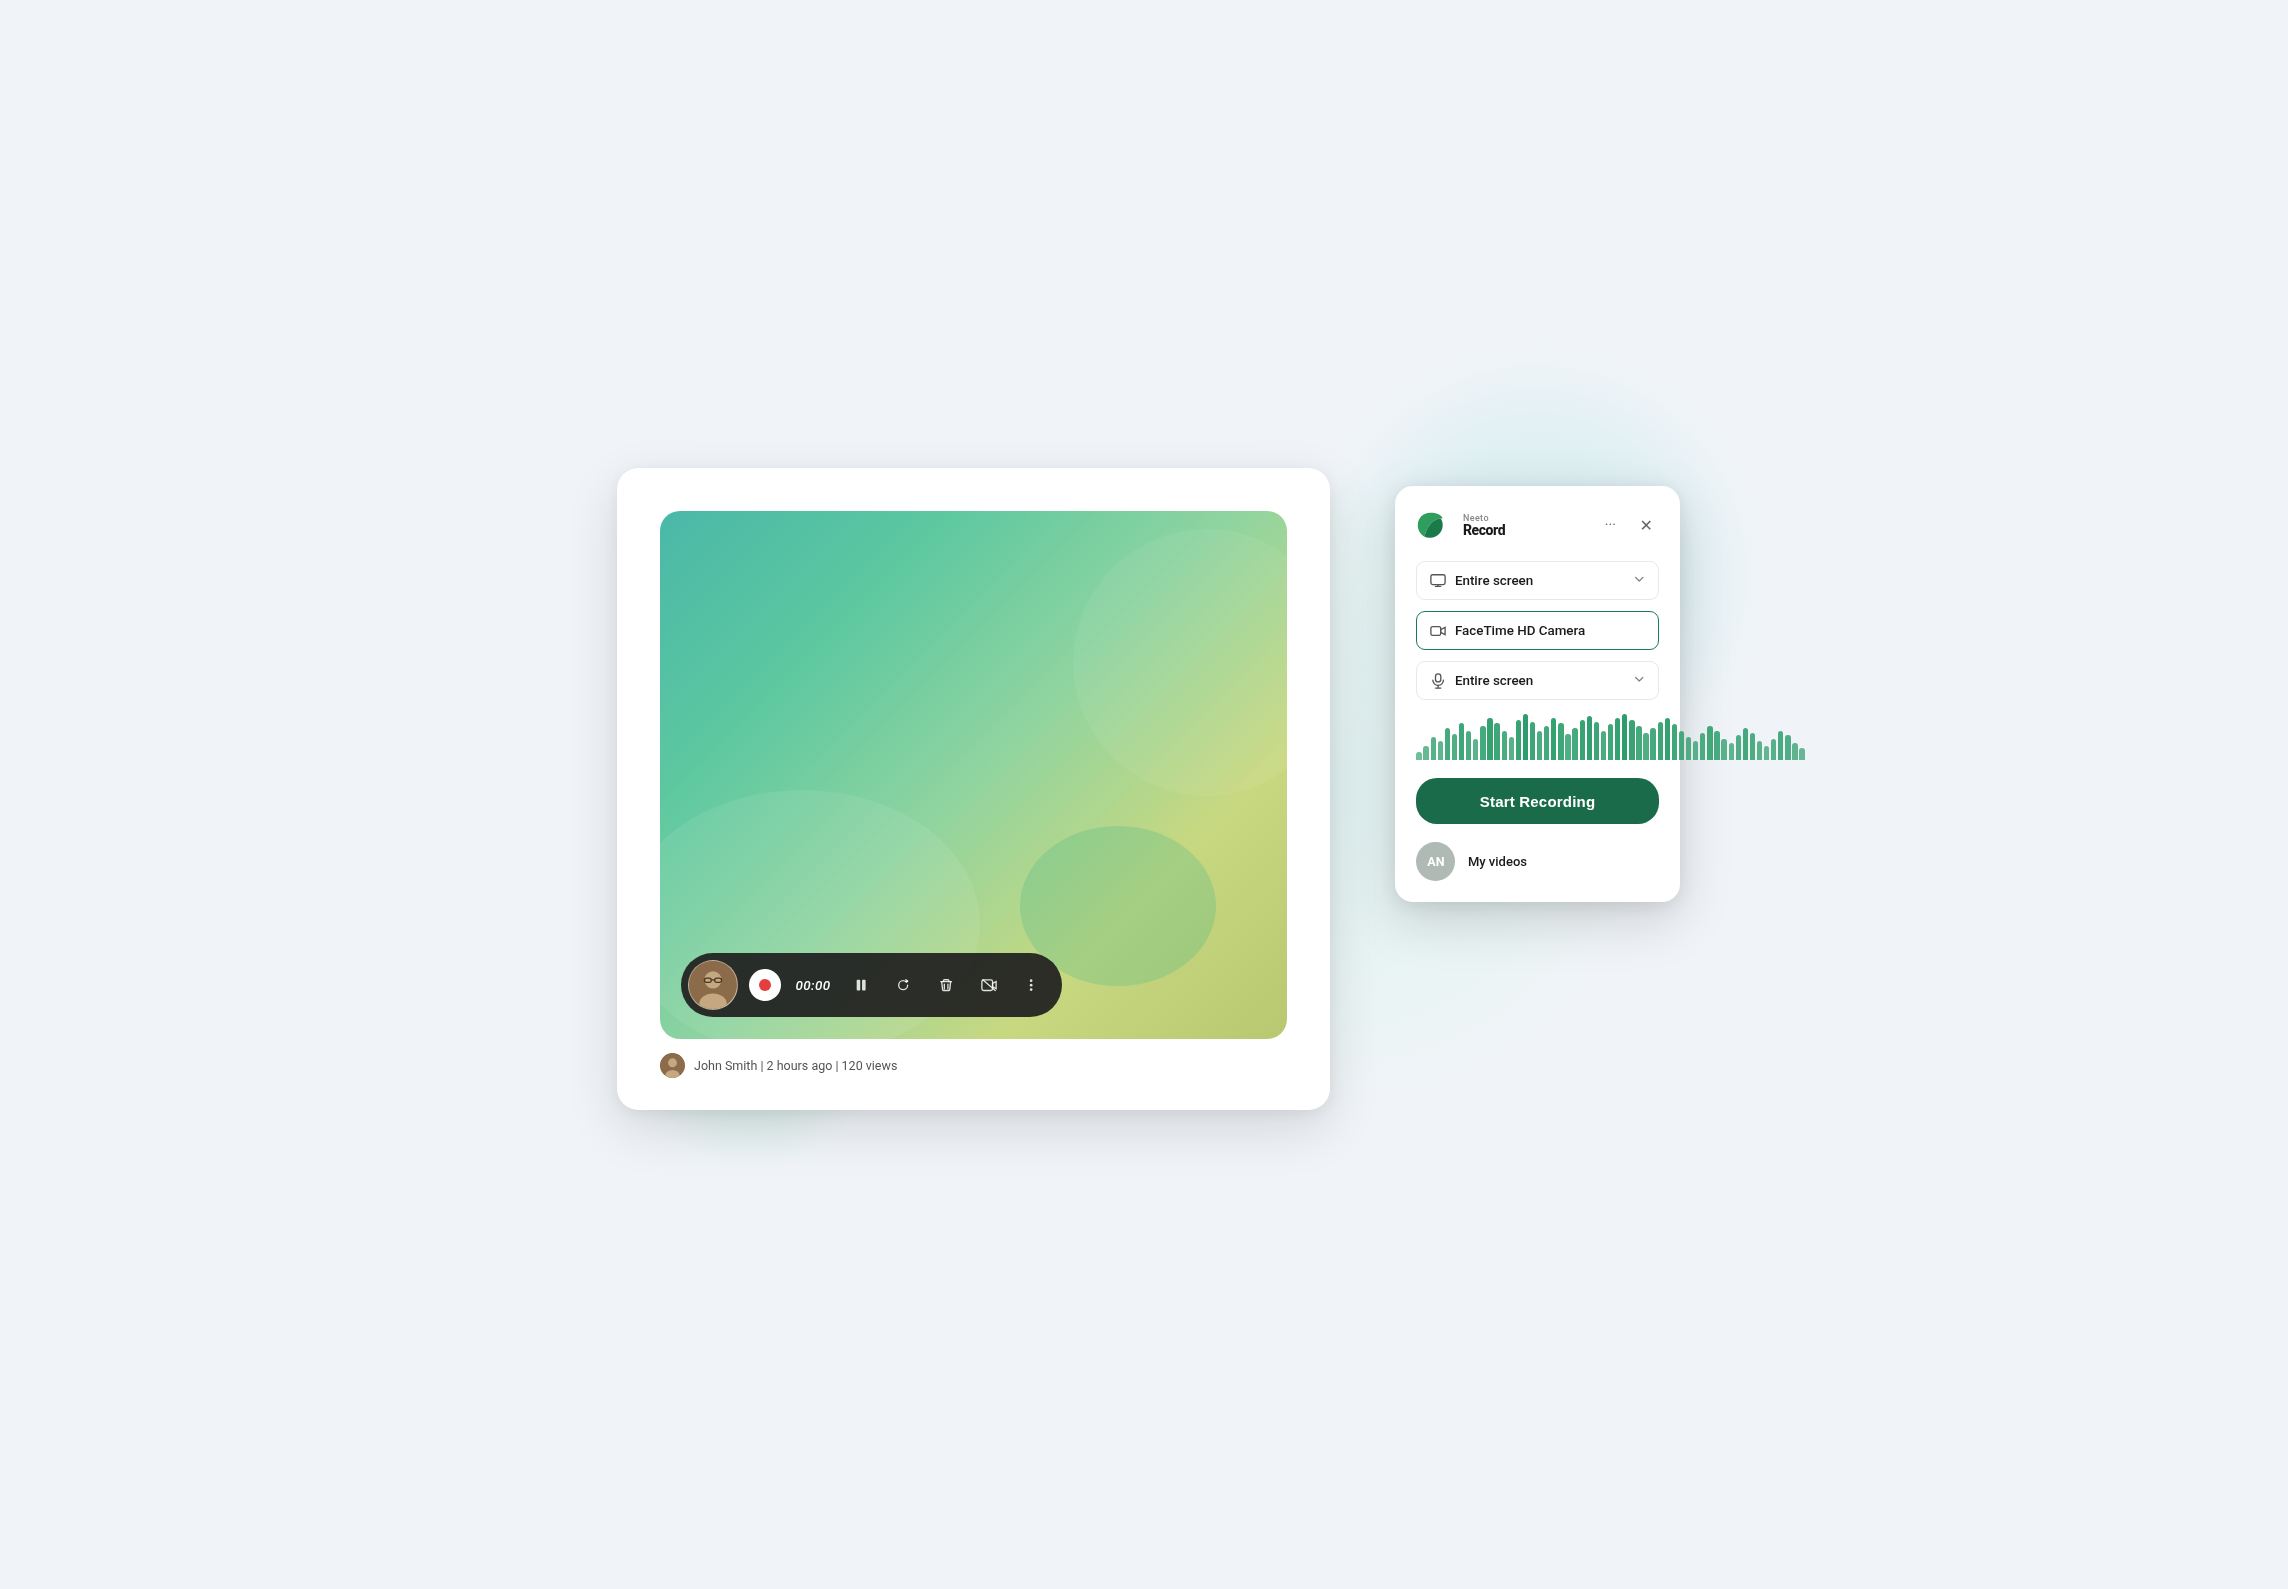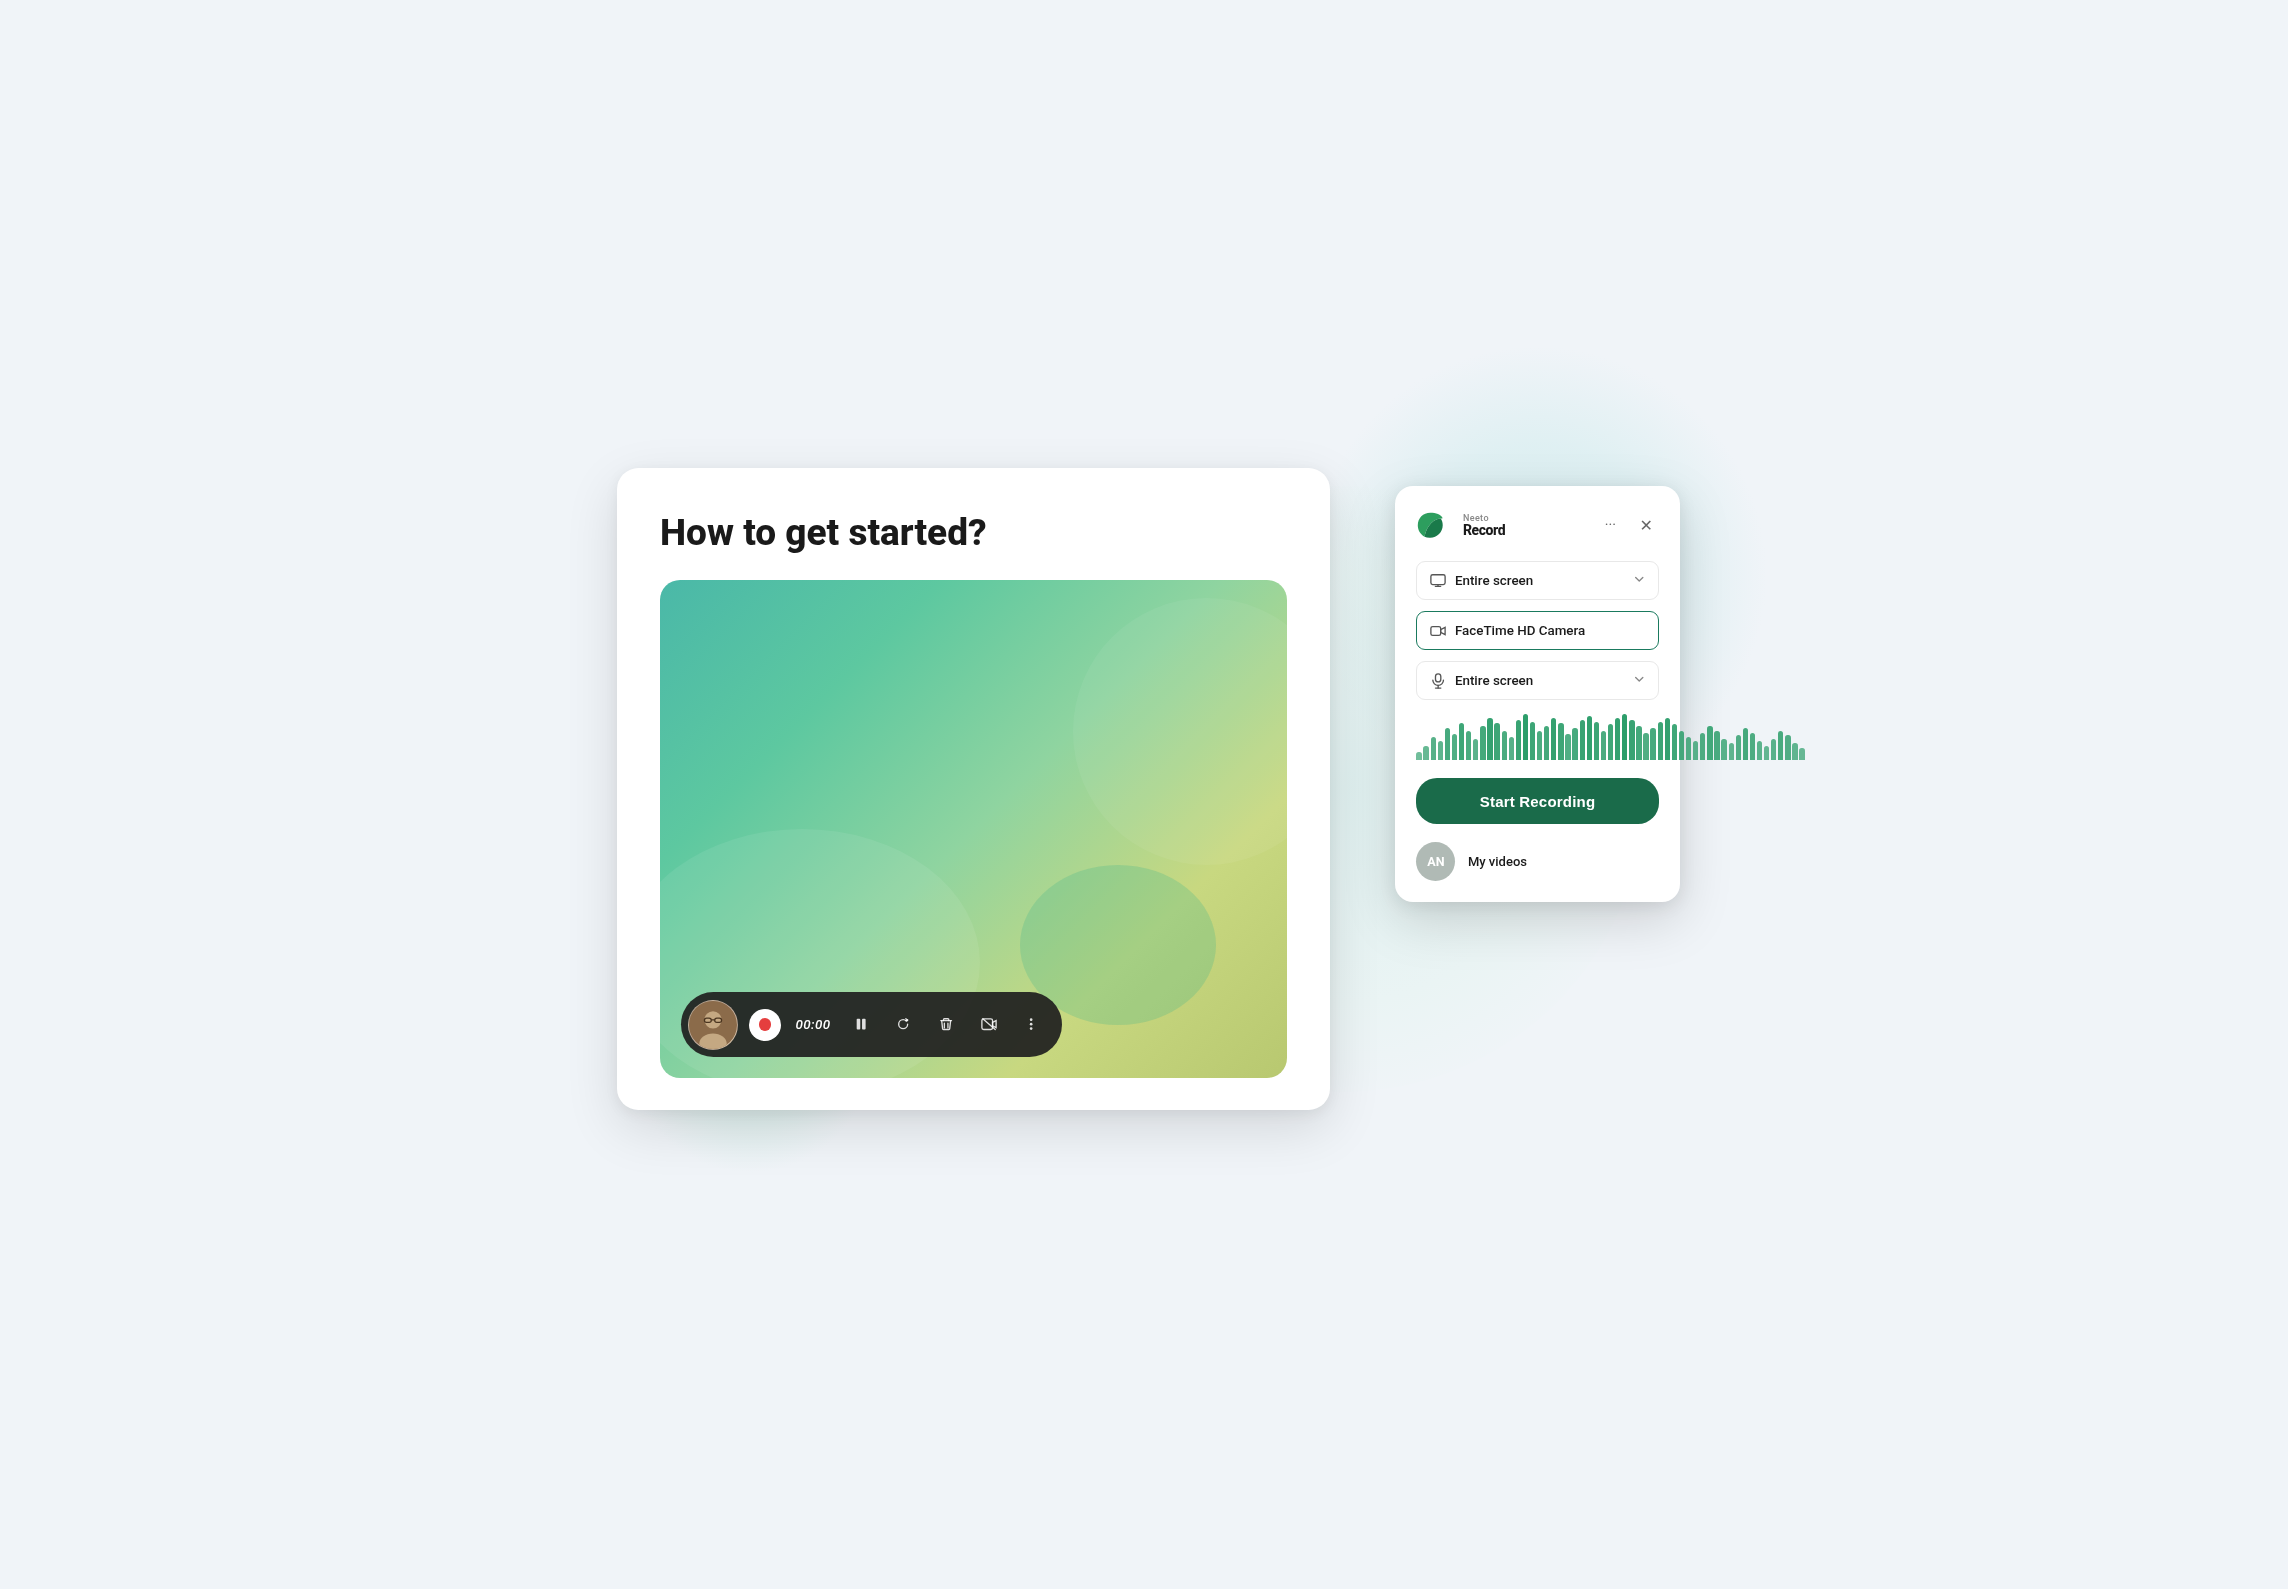--- a/index.html
+++ b/index.html
@@ -390,21 +390,20 @@
 </head>
 <body>
 
 <div class="scene">
 
   <div class="bg-circle-top-right"></div>
   <div class="bg-circle-right-mid"></div>
   <div class="bg-circle-bottom-left"></div>
 
   <div class="main-card">
-    <div class="main-card-title">How to get started?</div>
 
     <div class="video-container">
       <div class="video-shape1"></div>
       <div class="video-shape2"></div>
       <div class="video-shape3"></div>
 
       <div class="recording-toolbar">
         <div class="avatar-circle">
           <svg class="avatar-svg" viewBox="0 0 56 56" xmlns="http://www.w3.org/2000/svg">
             <circle cx="28" cy="28" r="28" fill="#8B6B4A"></circle>
@@ -455,20 +454,30 @@
         <div class="toolbar-btn">
           <svg width="14.3" height="14.3" viewBox="0 0 16 16" fill="none">
             <circle cx="8" cy="3" r="1.5" fill="rgba(255,255,255,0.85)"></circle>
             <circle cx="8" cy="8" r="1.5" fill="rgba(255,255,255,0.85)"></circle>
             <circle cx="8" cy="13" r="1.5" fill="rgba(255,255,255,0.85)"></circle>
           </svg>
         </div>
       </div>
     </div>
 
+    <div class="video-meta">
+      <div class="author-avatar">
+        <svg width="25" height="25" viewBox="0 0 28 28" xmlns="http://www.w3.org/2000/svg">
+          <circle cx="14" cy="14" r="14" fill="#8B6B4A"></circle>
+          <circle cx="14" cy="11" r="5" fill="#C4A882"></circle>
+          <ellipse cx="14" cy="25" rx="8" ry="6" fill="#C4A882"></ellipse>
+        </svg>
+      </div>
+      <span class="meta-text">John Smith | 2 hours ago | 120 views</span>
+    </div>
   </div>
 
   <div class="record-panel">
 
     
     <div class="panel-header">
       <div class="panel-logo">
 
         <svg class="logo-icon" viewBox="0 0 32 32" xmlns="http://www.w3.org/2000/svg">
           <path d="M16 2C8 2 2 8 2 16c0 5.5 3 10.3 7.5 12.8C12 16 20 8 30 8c-2-4-7.5-6-14-6z" fill="#2d9e5e"></path>

